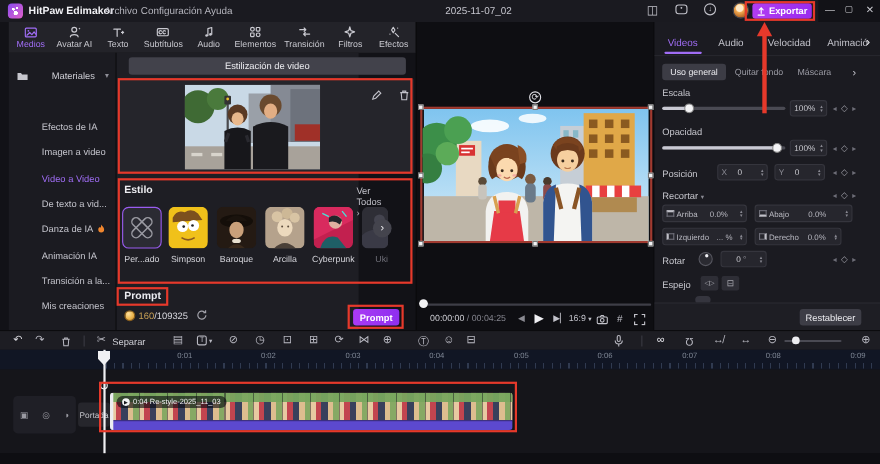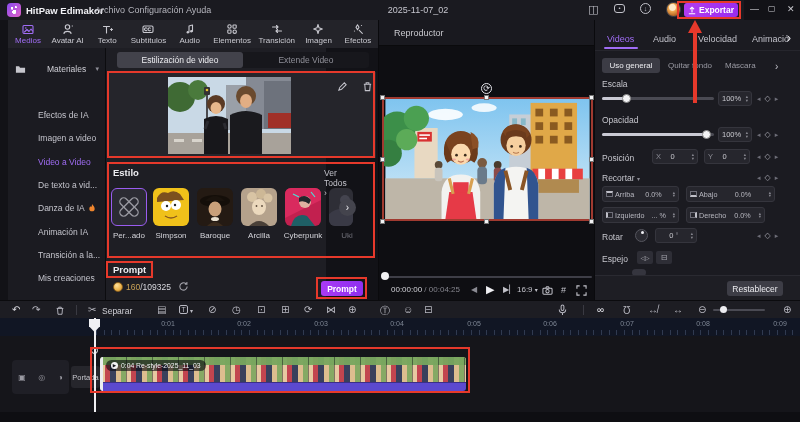--- a/index.html
+++ b/index.html
@@ -16,21 +16,21 @@
 
   
   .titlebar{left:0;top:0;width:744px;height:20px;background:#1a1a20;display:flex;align-items:center;}
   .logo{position:absolute;left:7px;top:3px;width:14px;height:14px;border-radius:4px;
     background-image:radial-gradient(circle at 36% 38%,#fff 0 1.2px,transparent 1.4px),
       radial-gradient(circle at 62% 30%,#fff 0 1px,transparent 1.2px),
       radial-gradient(circle at 52% 64%,#fff 0 1.9px,transparent 2.1px),
       linear-gradient(135deg,#8a4cf0,#e060c8);}
   .appname{position:absolute;left:26px;top:5px;font-size:9.5px;font-weight:bold;color:#f2f2f6;}
   .menu{position:absolute;top:5px;font-size:9px;color:#b4b4bc;}
-  .projname{position:absolute;left:383px;top:5px;width:70px;text-align:center;font-size:9px;color:#c6c6ce;}
+  .projname{position:absolute;left:400px;top:5px;width:70px;text-align:center;font-size:9px;color:#c6c6ce;}
   .tb-ic{position:absolute;top:3px;font-size:11px;color:#c2c2ca;}
   .avatar{position:absolute;left:666px;top:2px;width:15px;height:15px;border-radius:50%;
     background:radial-gradient(circle at 42% 34%,#fde9c8 0 3px,#f0a850 4px,#b86a26 8px);border:1px solid #44444c;}
   .export-btn{position:absolute;left:684px;top:3px;width:54px;height:14px;border-radius:3px;
     background:linear-gradient(90deg,#b13cf2,var(--export_button));display:flex;align-items:center;justify-content:center;gap:3px;
     color:#fff;font-size:8.5px;font-weight:bold;}
   .winbtn{position:absolute;top:4px;font-size:9px;color:#c9c9cf;}
 
   
   .maintabs{left:8px;top:20px;width:370px;height:28px;background:#232329;display:flex;align-items:center;justify-content:space-between;padding:0 4px;}
@@ -203,21 +203,21 @@
     <div class="mtab">
       <svg width="12" height="12" viewBox="0 0 12 12">
           <path d="M1.5 4h5.5M5.5 2.5 7 4 5.5 5.5M10.5 8H5M6.5 6.5 5 8l1.5 1.5"></path>
         </svg>
       <span>Transición</span>
     </div>
     <div class="mtab">
       <svg width="12" height="12" viewBox="0 0 12 12">
           <path d="M6 1.5 7 4.8 10.3 6 7 7.2 6 10.5 5 7.2 1.7 6 5 4.8z"></path>
         </svg>
-      <span>Imagen</span>
+      <span>Filtros</span>
     </div>
     <div class="mtab">
       <svg width="12" height="12" viewBox="0 0 12 12">
           <path d="M5.5 1.8 7 4.3 5.5 6.8 4 4.3z"></path>
           <path d="M7.3 7.3l3 3"></path>
           <circle cx="9.5" cy="2.5" r=".6" fill="currentColor" stroke="none"></circle>
           <circle cx="2.5" cy="8" r=".6" fill="currentColor" stroke="none"></circle>
         </svg>
       <span>Efectos</span>
     </div>
@@ -242,21 +242,20 @@
         </svg>
     </div>
     <div class="navchild" style="top:174px">Animación IA</div>
     <div class="navchild" style="top:197px">Transición a la...</div>
     <div class="navchild" style="top:220px">Mis creaciones</div>
   </div>
 
   <div class="aipanel abs">
     <div class="segbar">
       <div class="seg active">Estilización de video</div>
-      <div class="seg">Extende Video</div>
     </div>
     <div class="previewzone">
       <svg class="abs" style="left:59px;top:5px" width="123" height="77" viewBox="0 0 123 77">
         <rect width="123" height="77" fill="#c9d9e6"></rect>
         <rect x="58" y="8" width="22" height="45" fill="#9aa0a8"></rect>
         <rect x="78" y="0" width="45" height="52" fill="#858a94"></rect>
         <rect x="96" y="4" width="27" height="48" fill="#6d727c"></rect>
         <circle cx="12" cy="20" r="15" fill="#3f6a34"></circle>
         <circle cx="30" cy="13" r="10" fill="#4a7a3c"></circle>
         <rect x="38" y="12" width="2" height="42" fill="#4a4a4e"></rect>
@@ -364,23 +363,20 @@
       <span style="color:#c9a155;font-size:8.5px">160</span>
         <span style="color:#d8d8de;font-size:8.5px;margin-left:-3px">/109325</span>
       <svg style="margin-left:4px" width="11" height="11" viewBox="0 0 12 12">
           <path d="M10 6a4 4 0 1 1-1.3-3M9.7 1.2v2.2H7.5" stroke="#a0a0a8" fill="none" stroke-width="1.2"></path>
         </svg>
     </div>
     <div class="generar">Prompt</div>
   </div>
 
   <div class="player abs">
-    <div class="playerhead">
-      <span>Reproductor</span>
-    </div>
     <div class="rotatehandle">
         <span>⟳</span>
       </div>
     <div class="vframe">
       <svg width="207" height="120" viewBox="0 0 211 124">
         <defs>
           <linearGradient id="sky" x1="0" y1="0" x2="0" y2="1">
             <stop offset="0" stop-color="#7fc4ef"></stop>
               <stop offset="1" stop-color="#d6ecf8"></stop>
           </linearGradient>

